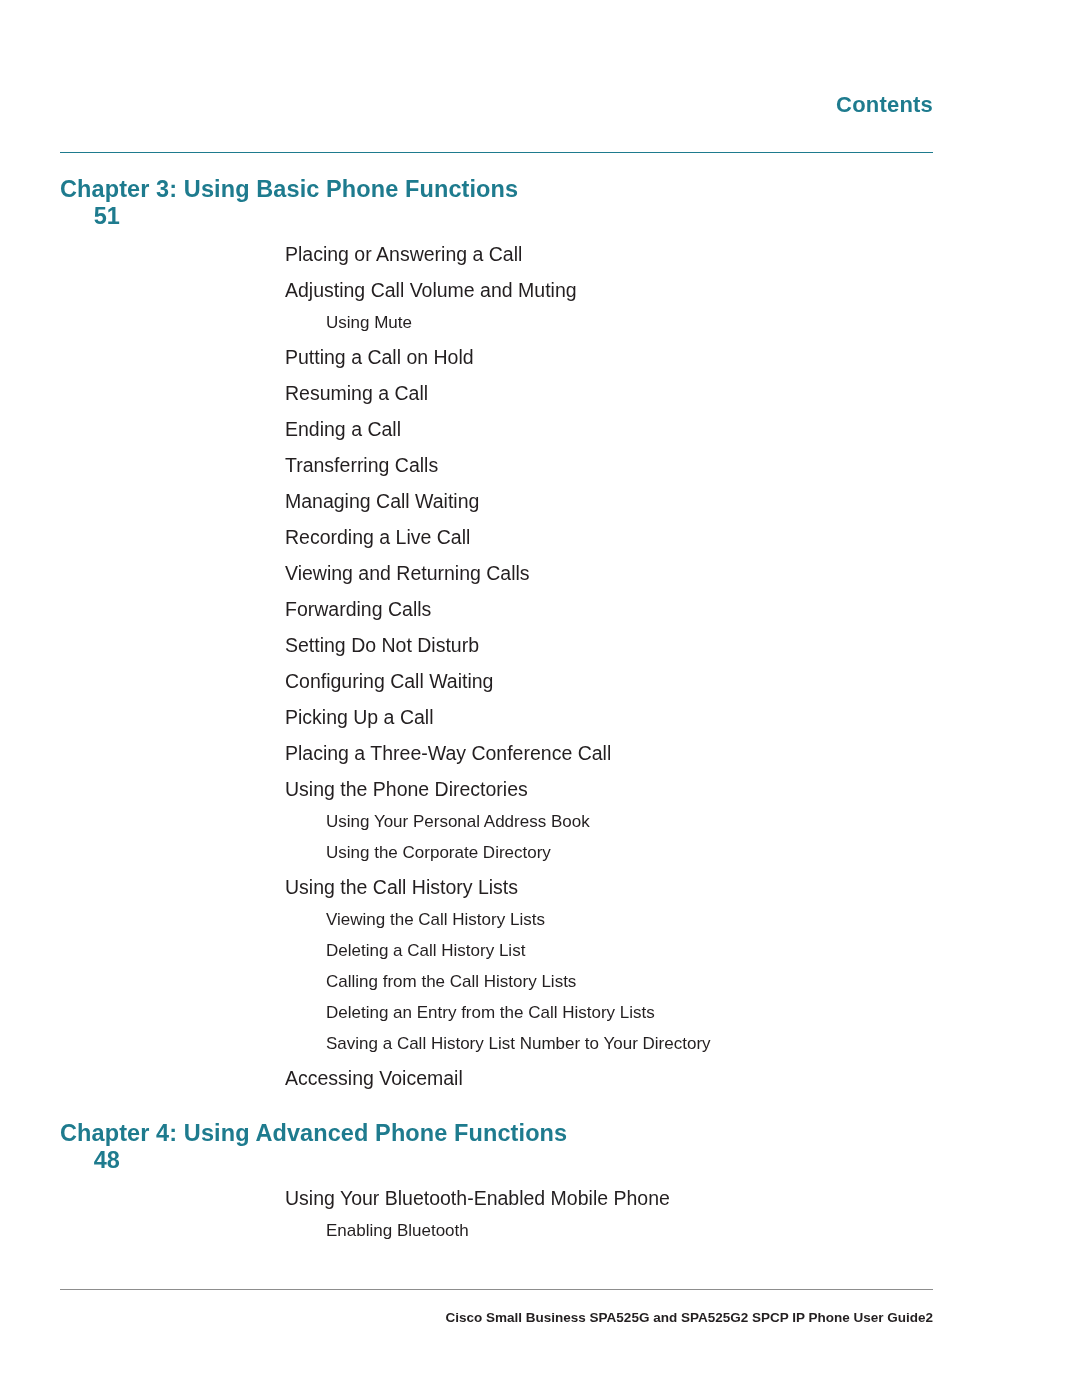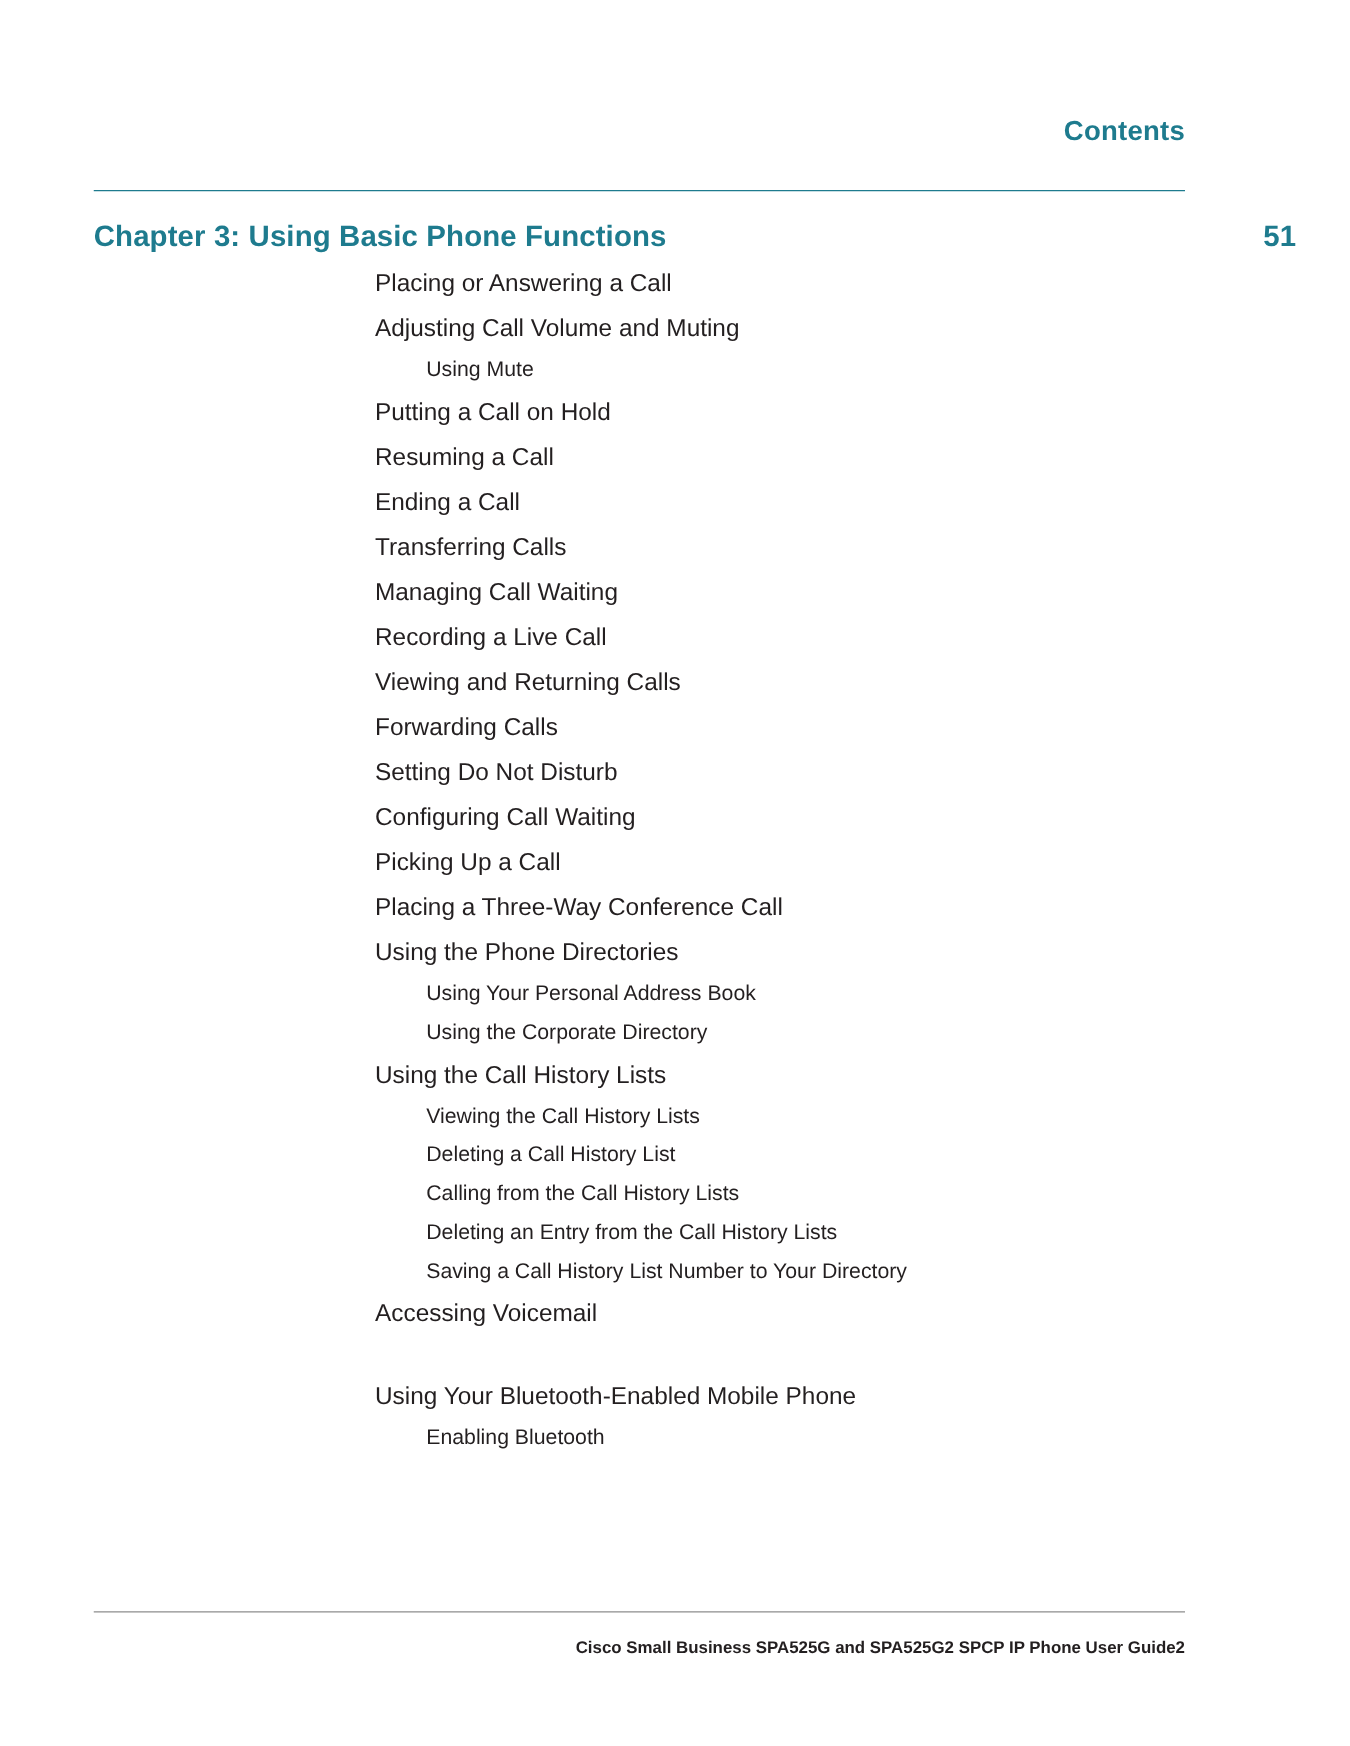--- a/index.html
+++ b/index.html
@@ -12,21 +12,20 @@
     background: #ffffff;
     font-family: "Liberation Sans", sans-serif;
     color: #231f20;
     position: relative;
   }
   .page {
     position: relative;
     width: 991px;
     height: 1397px;
     box-sizing: border-box;
-    margin-left: 15px;
   }
   
   .header-title {
     position: absolute;
     top: 92px;
     right: 58px;
     font-size: 22px;
     font-weight: bold;
     color: #1e7b8e;
     letter-spacing: 0.2px;
@@ -44,20 +43,21 @@
     position: absolute;
     top: 176px;
     left: 60px;
     width: 962px;
   }
 
   .row {
     display: flex;
     align-items: baseline;
     width: 100%;
+    flex-direction: column;
   }
   .row .label {
     flex: 1 1 auto;
     white-space: nowrap;
   }
   .row .page-num {
     flex: 0 0 auto;
     text-align: right;
     width: 60px;
   }
@@ -205,20 +205,24 @@
       <div class="row lvl2">
         <span class="label">Deleting an Entry from the Call History Lists</span>
       </div>
       <div class="row lvl2">
         <span class="label">Saving a Call History List Number to Your Directory</span>
       </div>
       <div class="row lvl1">
         <span class="label">Accessing Voicemail</span>
       </div>
       <div class="chapter-gap-2"></div>
+      <div class="row chapter">
+        <span class="label">Chapter 4: Using Advanced Phone Functions</span>
+        <span class="page-num">48</span>
+      </div>
       <div class="row lvl1">
         <span class="label">Using Your Bluetooth-Enabled Mobile Phone</span>
       </div>
       <div class="row lvl2">
         <span class="label">Enabling Bluetooth</span>
       </div>
     </div>
 
   <div class="footer-rule"></div>
   <div class="footer">

